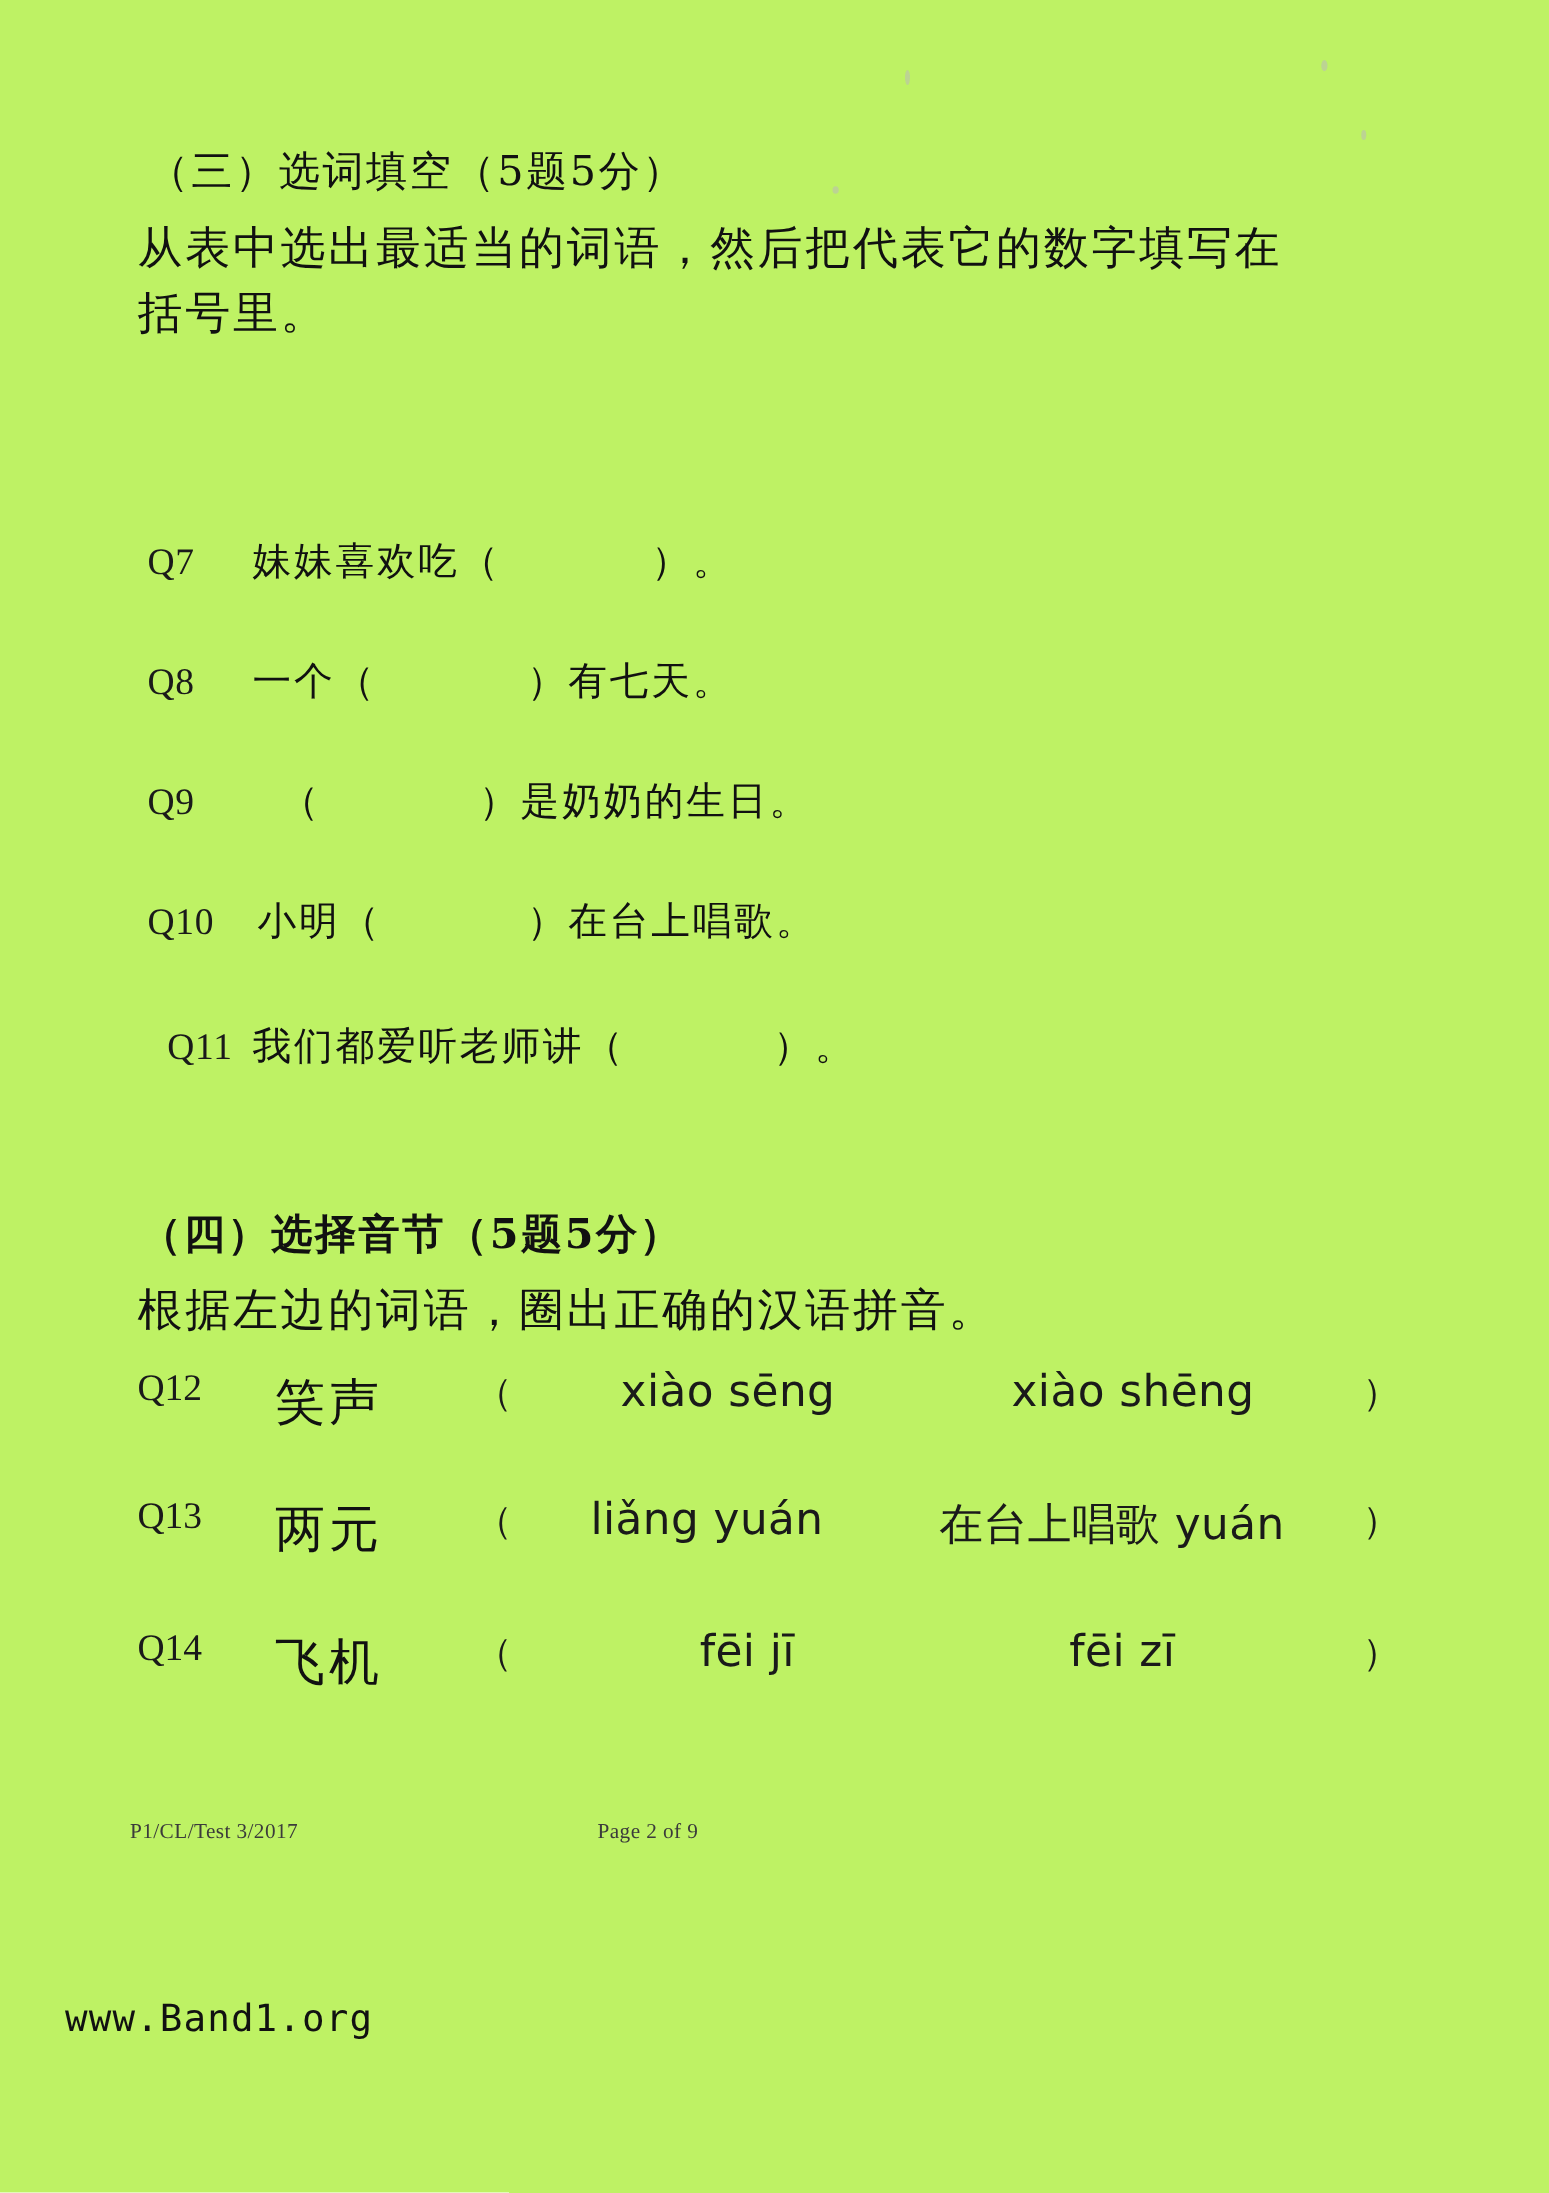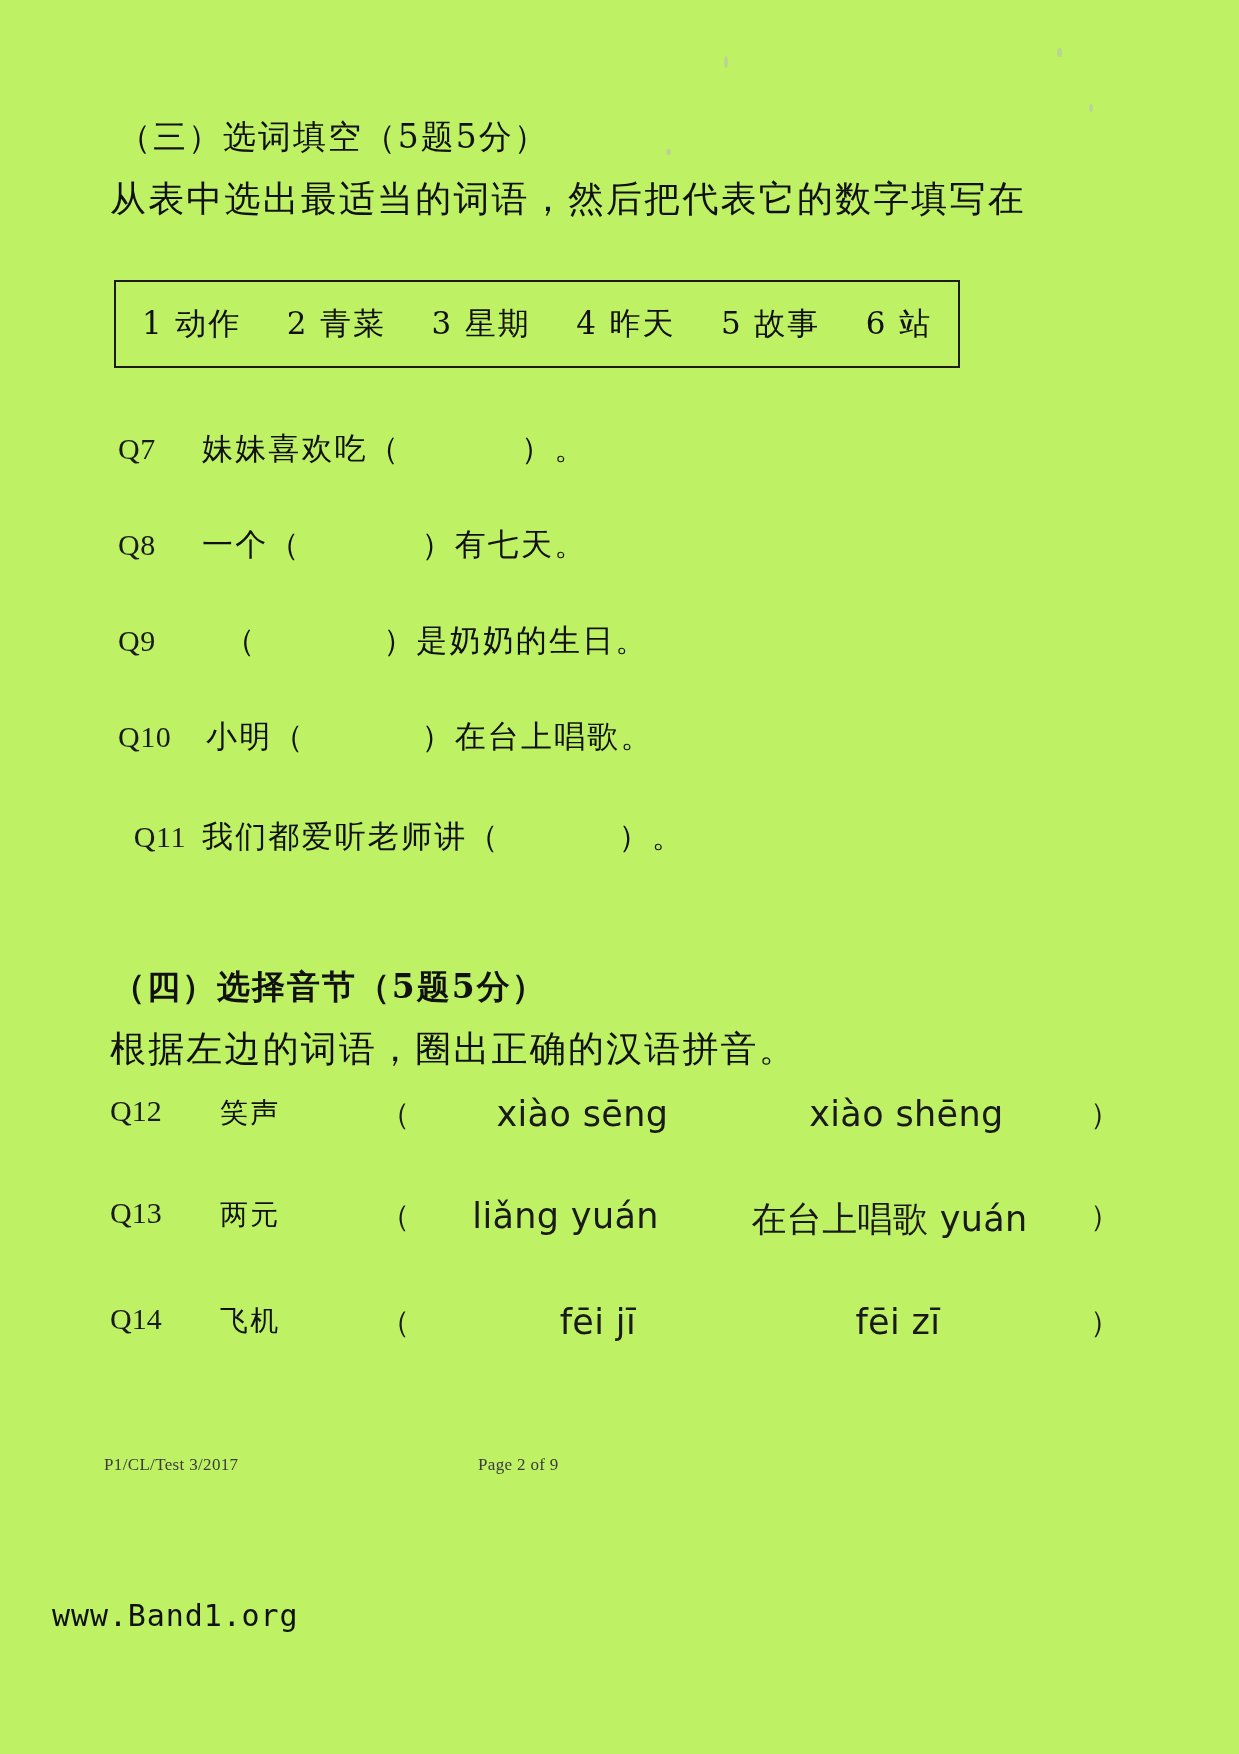--- a/index.html
+++ b/index.html
@@ -103,21 +103,21 @@
     font-size: 30px;
     white-space: nowrap;
   }
   .p-label {
     font-family: "Liberation Serif", serif;
     width: 110px;
     flex: 0 0 110px;
   }
   .p-word {
     font-family: "DejaVu Serif", "Liberation Serif", serif;
-    font-size: 28px;
+    font-size: 40px;
     letter-spacing: .08em;
     width: 160px;
     flex: 0 0 160px;
   }
   .p-paren {
     font-family: "DejaVu Sans", sans-serif;
     font-size: 30px;
     flex: 0 0 auto;
   }
   .p-opt {
@@ -162,31 +162,22 @@
 
   <span class="speck" style="left:724px;top:56px;width:4px;height:12px;"></span>
   <span class="speck" style="left:1057px;top:48px;width:5px;height:9px;"></span>
   <span class="speck" style="left:1089px;top:104px;width:4px;height:8px;"></span>
   <span class="speck" style="left:666px;top:149px;width:5px;height:6px;"></span>
 
   <div class="section cn heading" style="top:112px;left:118px;width:1000px;">（三）选词填空（5题5分）</div>
 
   <div class="section cn sub" style="top:170px;left:110px;width:1010px;">从表中选出最适当的词语，然后把代表它的数字填写在</div>
 
-
-  <div class="wordbank">
-    <div class="wordbank-inner cn">
-      <span class="wb-item">1 动作</span>
-      <span class="wb-item">2 青菜</span>
-      <span class="wb-item">3 星期</span>
-      <span class="wb-item">4 昨天</span>
-      <span class="wb-item">5 故事</span>
-      <span class="wb-item">6 站</span>
-    </div>
-  </div>
+  <div class="section cn sub" style="top:222px;left:110px;width:1010px;">括号里。</div>
+
 
   <div class="q-row" style="top:428px;">
     <span class="q-label">Q7</span>
     <span class="q-text cn">妹妹喜欢吃（</span>
     <span class="blank" style="width:120px;"></span>
     <span class="q-text cn">）。</span>
   </div>
 
   <div class="q-row" style="top:524px;">
     <span class="q-label">Q8</span>

